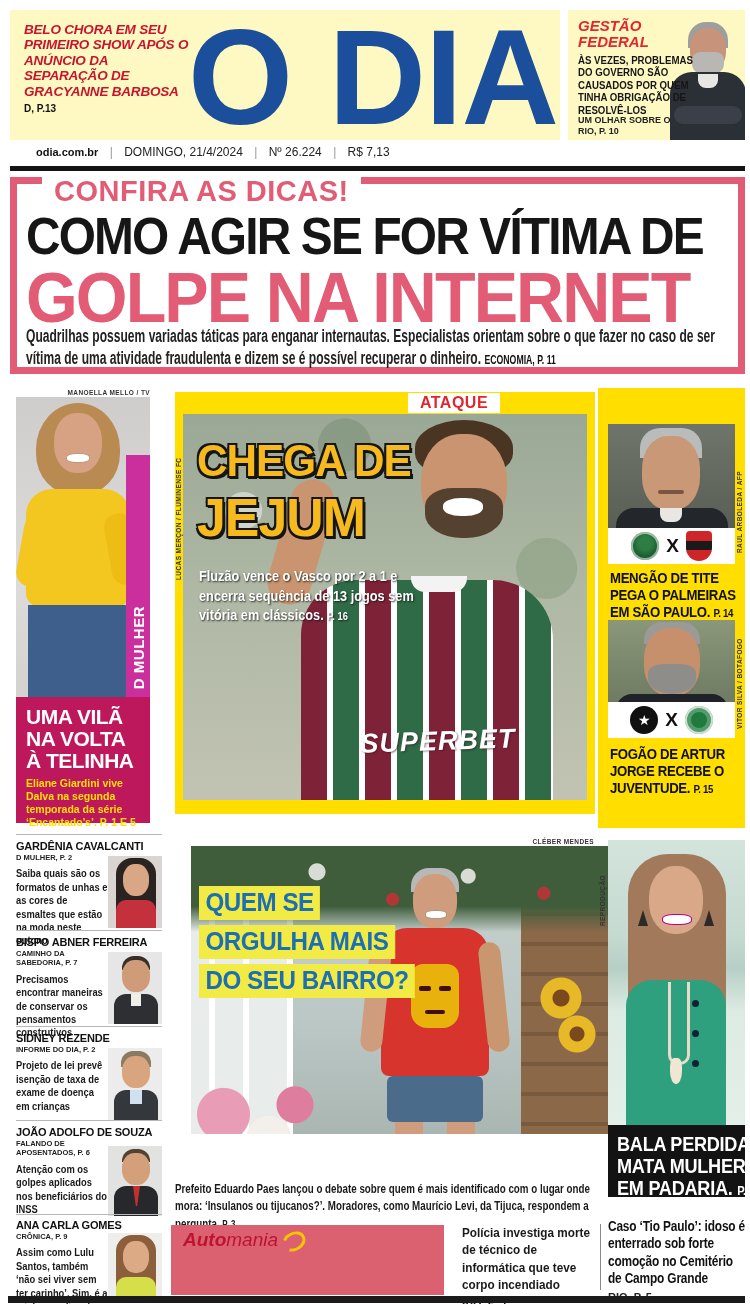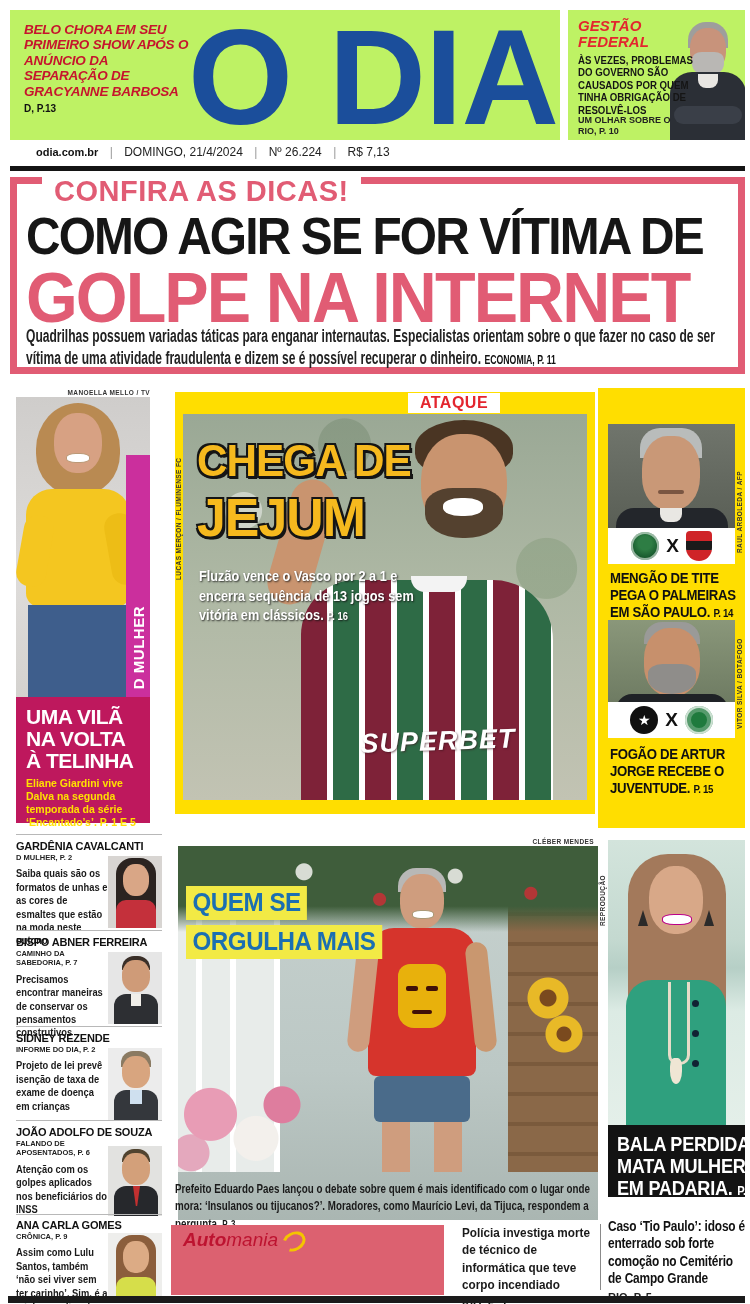--- a/index.html
+++ b/index.html
@@ -6,21 +6,21 @@
   #page{position:relative;width:750px;height:1304px;margin:0 auto;background:#fff;
         font-family:"Liberation Sans",sans-serif;overflow:hidden;outline:1px solid #c9c9c9;}
   .abs{position:absolute;}
   .sx{transform-origin:left top;}
   .nowrap{white-space:nowrap;}
   .vcred{writing-mode:vertical-rl;transform:rotate(180deg);font-size:6.5px;letter-spacing:.4px;
          color:#333;text-transform:uppercase;font-weight:600;}
   .credit-h{font-size:6.5px;letter-spacing:.4px;color:#333;text-transform:uppercase;font-weight:600;}
 
   
-  .mast-box{background:#bef264;}
+  .mast-box{background:#fef9c3;}
   .tl-text{color:#C6152D;font-weight:900;font-style:italic;font-size:13.5px;line-height:1.14;
            text-transform:uppercase;letter-spacing:-.2px;}
   .tl-ref{color:#111;font-weight:800;font-size:10px;margin-top:4px;}
   .odia{color:#1B4E9B;font-weight:900;font-size:135px;line-height:120px;letter-spacing:-1px;}
   .gk{color:#E3262E;font-weight:900;font-style:italic;font-size:15px;line-height:1.05;text-transform:uppercase;}
   .gt{color:#151515;font-weight:900;font-size:10.5px;line-height:1.18;text-transform:uppercase;width:128px;
       transform:scaleX(.92);transform-origin:left top;}
   .gr{color:#222;font-weight:700;font-size:9px;line-height:1.2;text-transform:uppercase;width:95px;}
   .info-bar{font-size:12px;color:#222;}
   .info-site{font-weight:800;font-size:11px;color:#111;}
@@ -308,21 +308,21 @@
     <div class="col-ref">CRÔNICA, P. 9</div>
     <div class="col-quote">Assim como Lulu Santos, também ‘não sei viver sem ter carinho’. Sim, é a minha condição!</div>
     <div class="abs" style="right:0px;top:14px;width:54px;height:66px;background:#eeeeec;overflow:hidden;">
       <div class="abs" style="left:8px;top:2px;width:40px;height:62px;background:#8B5E3C;border-radius:16px 16px 6px 6px;"></div>
       <div class="abs" style="left:15px;top:8px;width:26px;height:32px;background:#dcab85;border-radius:45%;"></div>
       <div class="abs" style="left:8px;top:44px;width:40px;height:22px;background:#D6DE4A;border-radius:10px 10px 0 0;"></div>
     </div>
   </div>
 
   <div class="abs credit-h" style="left:500px;top:838px;width:94px;text-align:right;">CLÉBER MENDES</div>
-  <div class="abs bairro-photo" style="left:178px;top:846px;width:420px;height:374px;">
+  <div class="abs bairro-photo" style="left:191px;top:846px;width:420px;height:288px;">
 
     <div class="abs" style="left:0;top:0;width:96px;height:326px;background:#e8ecea;border-right:6px solid #fff;"></div>
     <div class="abs" style="left:18px;top:0;width:6px;height:326px;background:#fff;"></div>
     <div class="abs" style="left:52px;top:0;width:6px;height:326px;background:#fff;"></div>
     <div class="abs" style="left:330px;top:40px;width:90px;height:286px;background:repeating-linear-gradient(180deg,#8a6848 0 26px,#7a5a3c 26px 30px);"></div>
     <div class="abs" style="left:0;top:0;width:420px;height:86px;background:
         radial-gradient(circle at 12% 60%, #b33636 0 7px, rgba(0,0,0,0) 8px),
         radial-gradient(circle at 30% 30%, #d8dcd4 0 8px, rgba(0,0,0,0) 9px),
         radial-gradient(circle at 48% 62%, #b33636 0 6px, rgba(0,0,0,0) 7px),
         radial-gradient(circle at 66% 35%, #d8dcd4 0 7px, rgba(0,0,0,0) 8px),
@@ -349,20 +349,21 @@
         <div class="abs" style="left:14px;top:46px;width:20px;height:4px;background:#401008;border-radius:2px;"></div>
       </div>
       <div class="abs" style="left:28px;top:208px;width:96px;height:46px;background:#4A6B8A;border-radius:6px;"></div>
       <div class="abs" style="left:36px;top:254px;width:28px;height:50px;background:#cf9d7e;"></div>
       <div class="abs" style="left:88px;top:254px;width:28px;height:50px;background:#cf9d7e;"></div>
     </div>
 
     <div class="abs" style="left:8px;top:40px;">
       <div><span class="chip">QUEM SE</span></div>
       <div><span class="chip">ORGULHA MAIS</span></div>
+      <div><span class="chip">DO SEU BAIRRO?</span></div>
     </div>
   </div>
   <div class="abs caption" style="left:175px;top:1180px;">
     <span>Prefeito Eduardo Paes lançou o debate sobre quem é mais identificado com o lugar onde mora: ‘Insulanos ou tijucanos?’. Moradores, como Maurício Levi, da Tijuca, respondem a pergunta.</span>
     <span class="caption-ref">P. 3</span>
   </div>
 
   <div class="abs vcred" style="left:599px;top:846px;height:80px;">REPRODUÇÃO</div>
   <div class="abs green-photo" style="left:608px;top:840px;width:137px;height:285px;">
     <div class="abs" style="left:20px;top:14px;width:98px;height:250px;background:#A3795B;border-radius:40px 40px 18px 18px;"></div>

